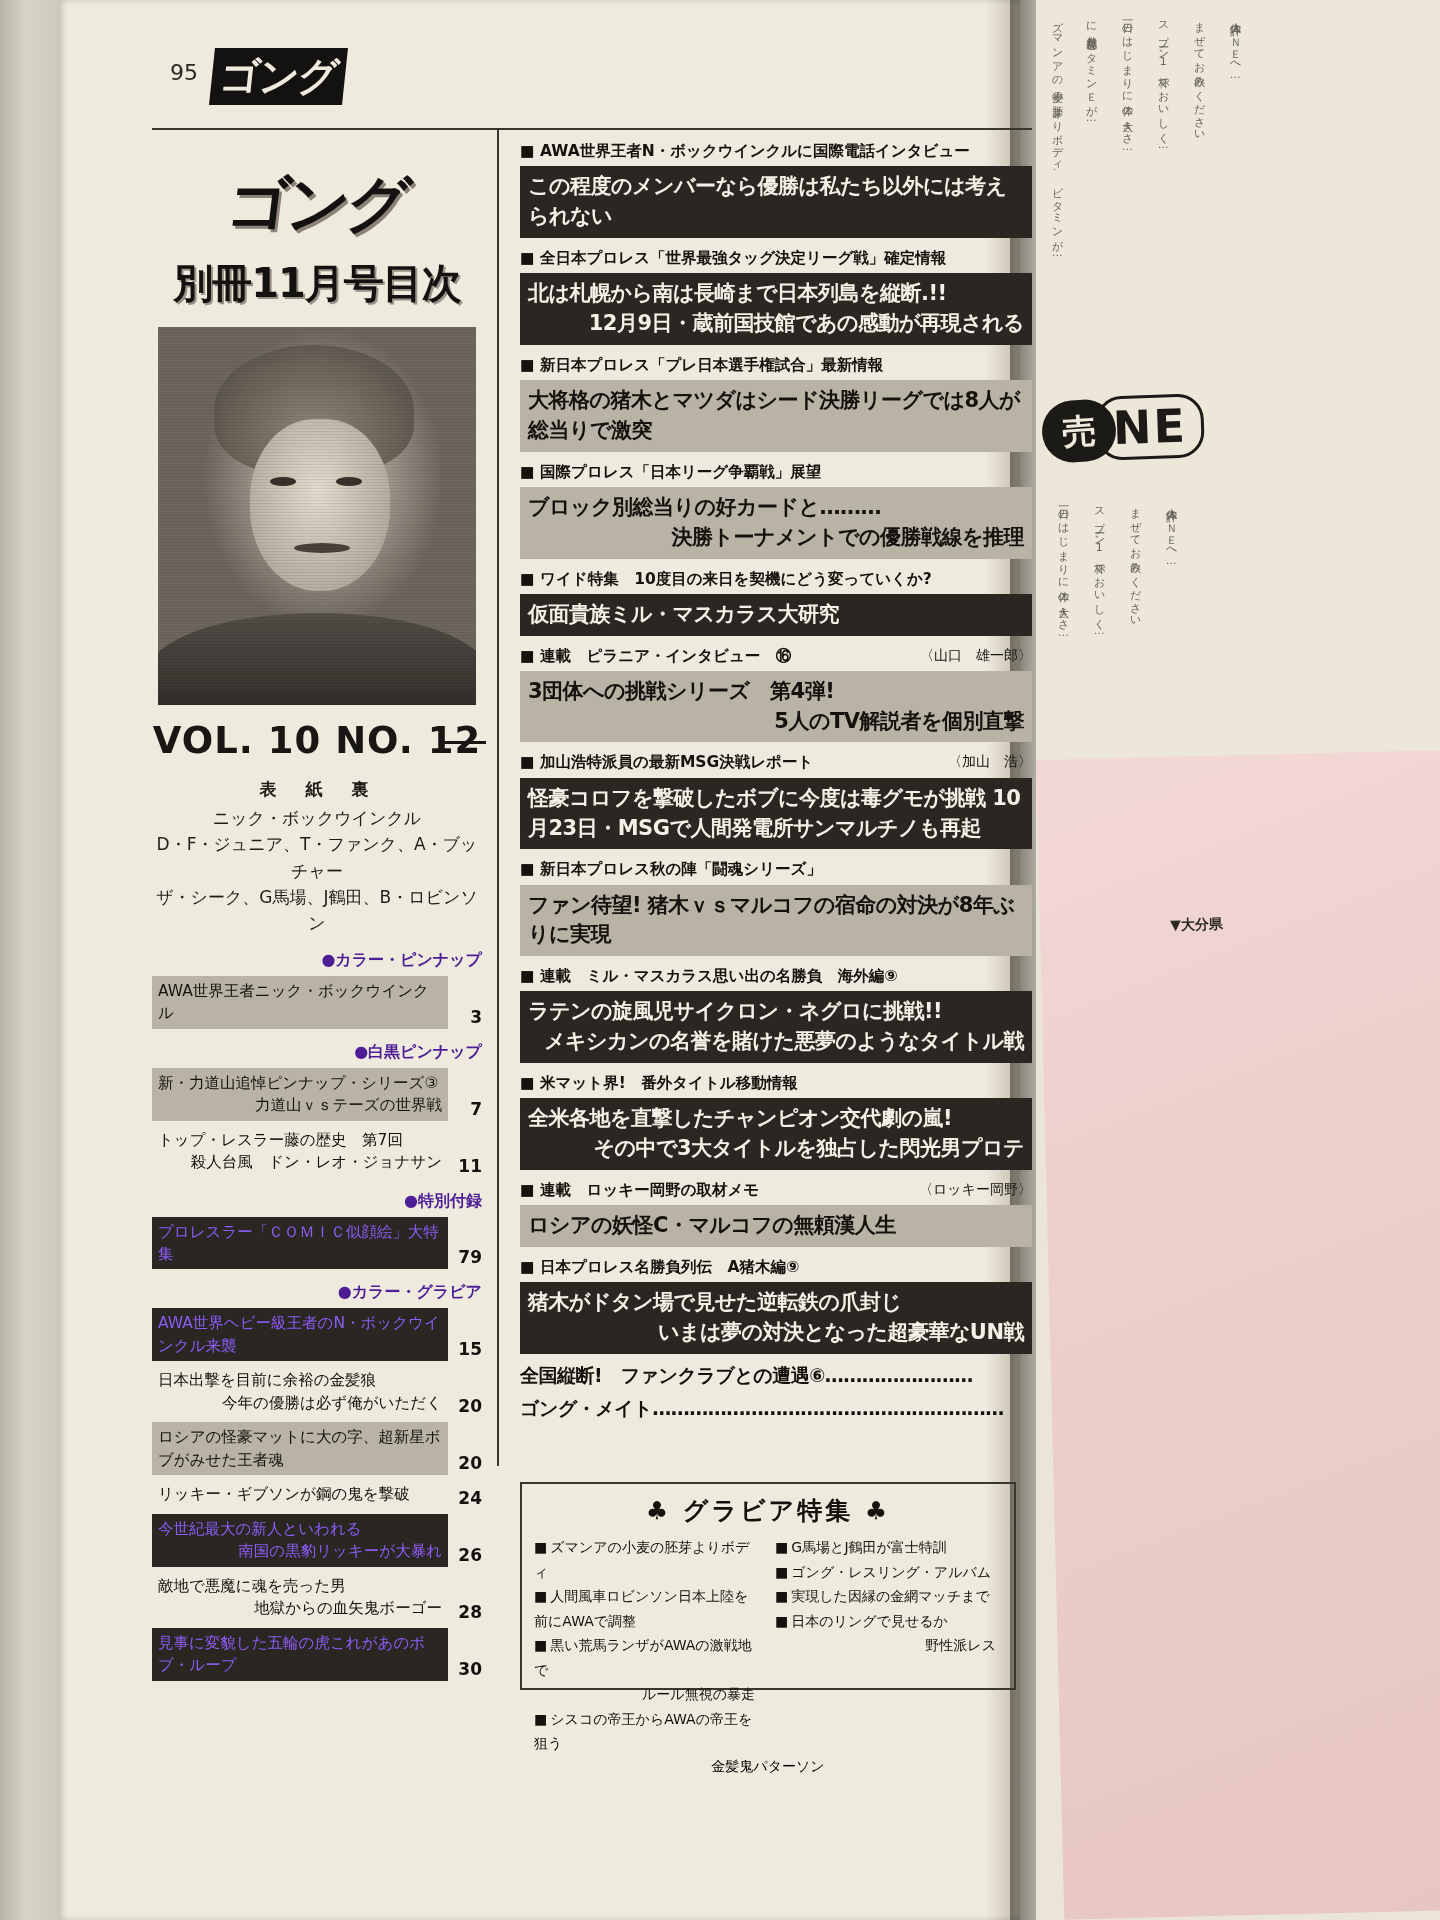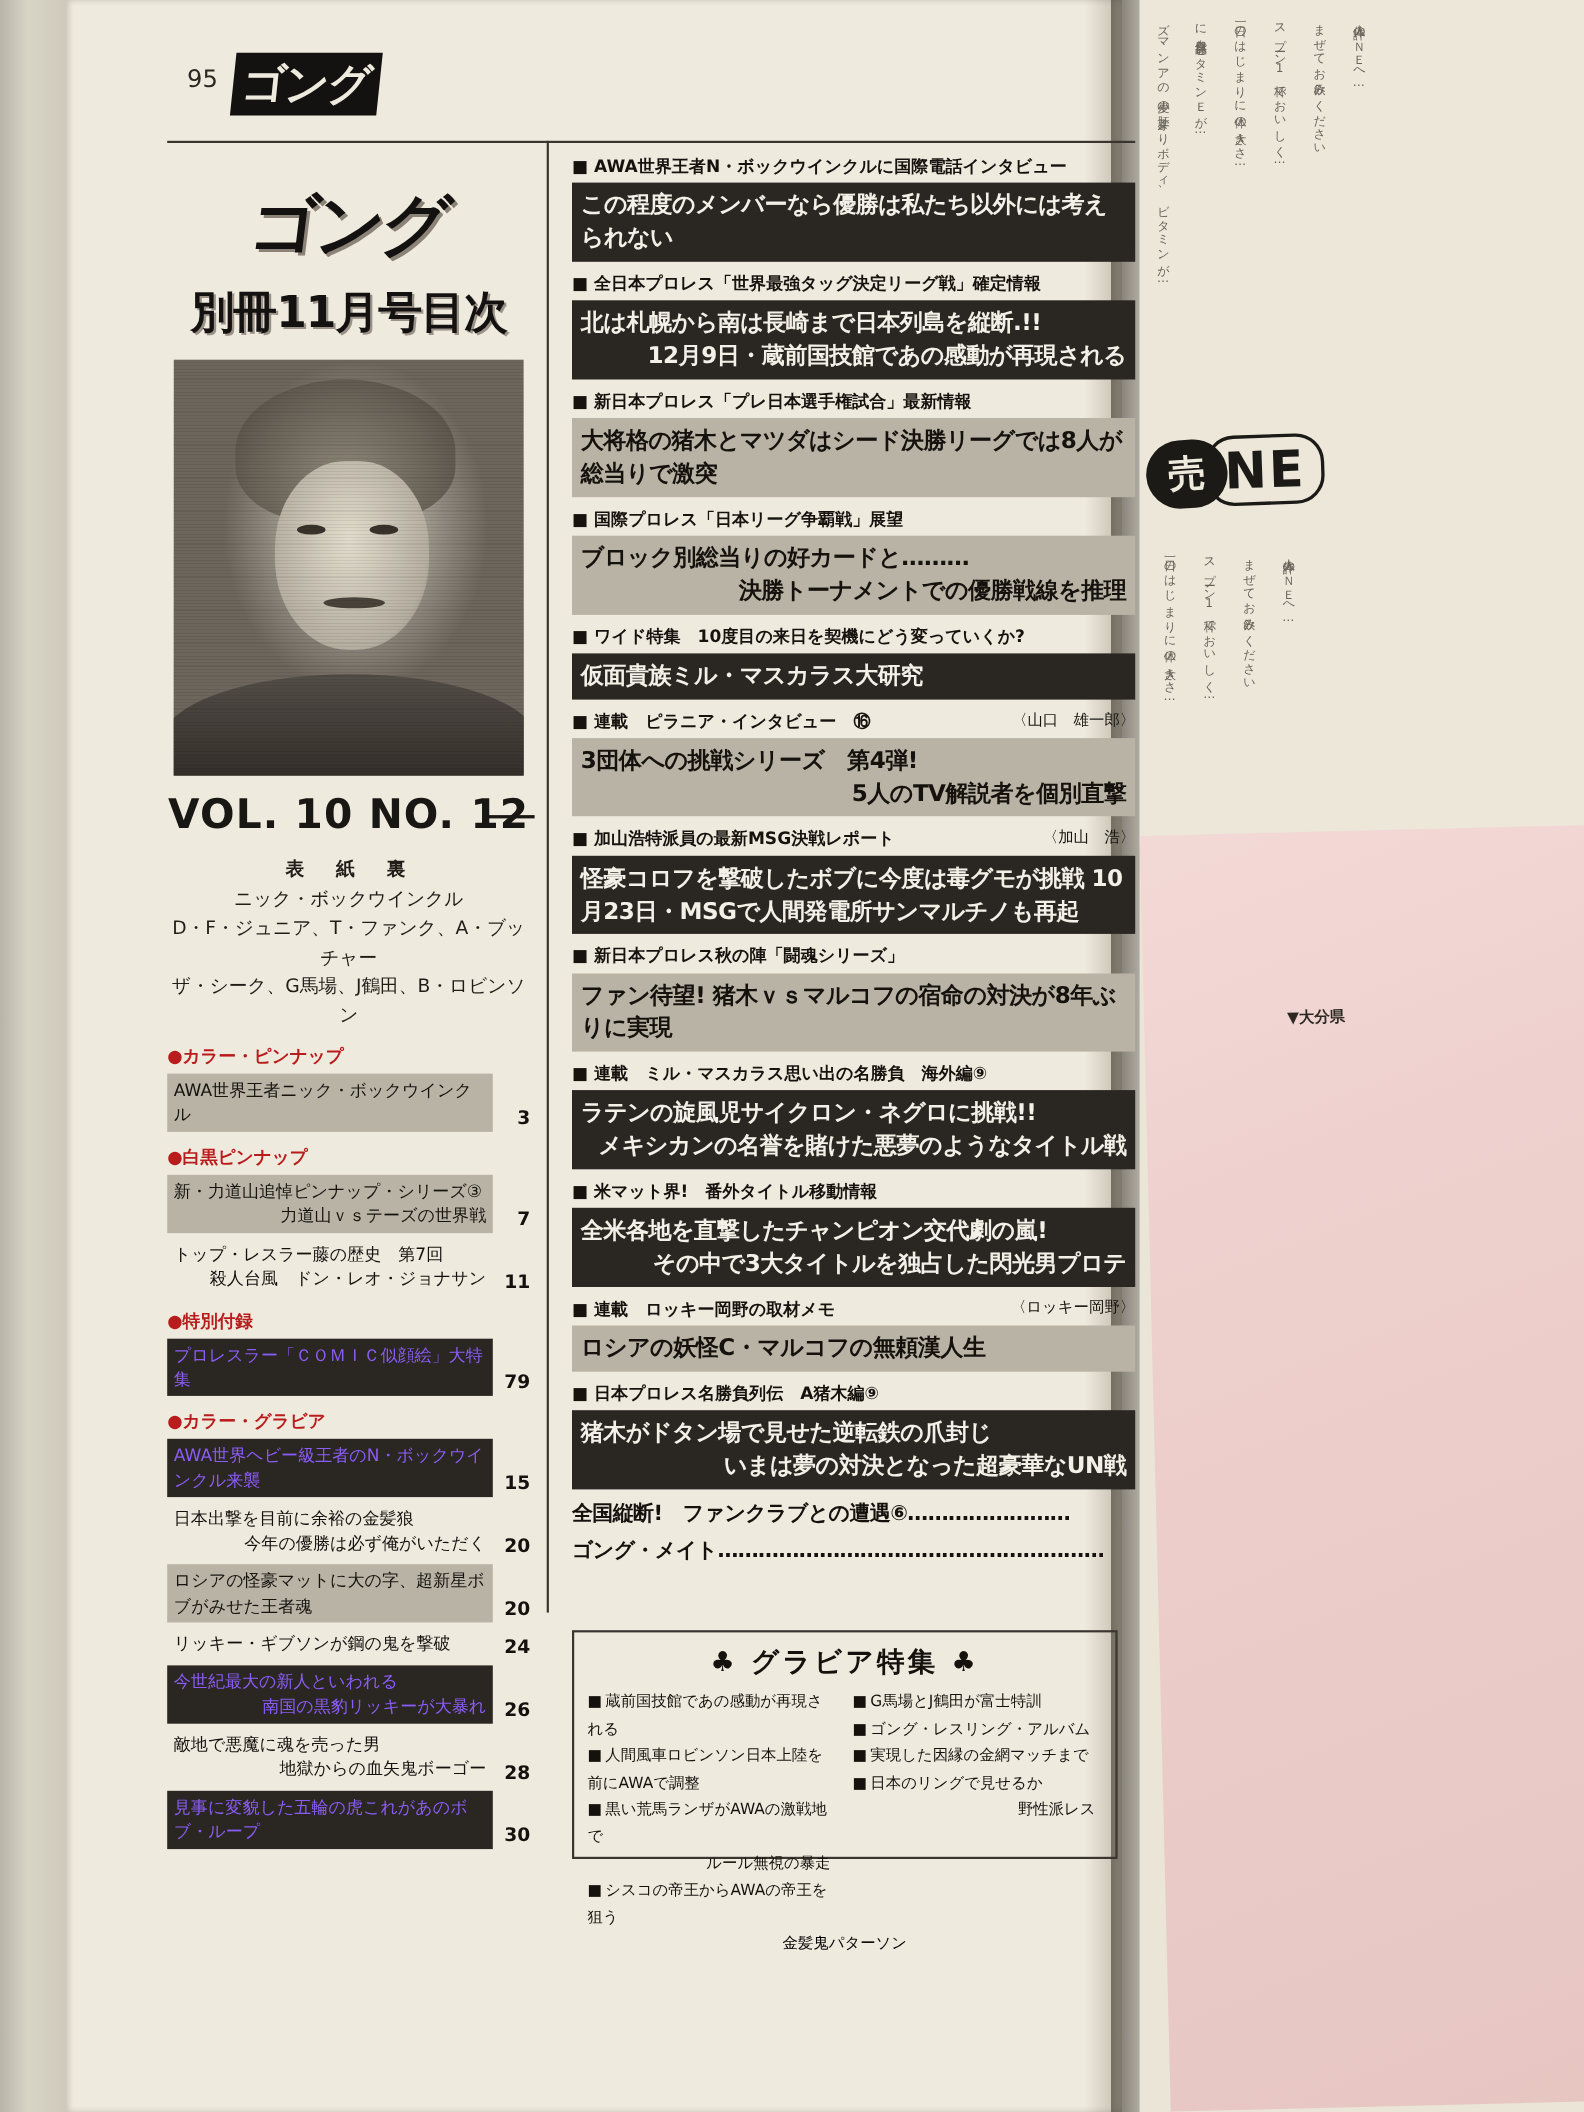--- a/index.html
+++ b/index.html
@@ -133,21 +133,21 @@
   }
   .cover-head{
     text-align:center;font-size:17px;color:#201d19;margin-top:16px;font-weight:bold;
     letter-spacing:6px;
   }
   .cover-names{
     text-align:center;font-size:17px;color:#201d19;line-height:1.55;margin-top:4px;
   }
 
   .sect{
-    font-size:16px;color:#b91c1c;margin:13px 0 5px 0;font-weight:bold;
+    font-size:16px;color:#4c1d95;margin:13px 0 5px 0;font-weight:bold;text-align:right;
   }
   .toc-row{
     display:flex;align-items:flex-end;margin:4px 0;font-size:15.5px;color:#14110e;
   }
   .toc-row .t{flex:1;padding:4px 6px;line-height:1.45;}
   .toc-row .p{width:34px;text-align:right;font-weight:bold;font-size:17px;padding-bottom:2px;}
   .hl-dark .t{background:#2a2621;color:#8b5cf6;}
   .hl-grey .t{background:#b9b3a5;color:#16130f;}
   .hl-none .t{background:transparent;}
   .ralign{display:block;text-align:right;}
@@ -441,21 +441,21 @@
     </div>
 
     <div class="plainline">全国縦断!　ファンクラブとの遭遇⑥……………………</div>
     <div class="plainline">ゴング・メイト…………………………………………………</div>
   </div>
 
   <div class="gbox">
     <div class="gtitle">♣ グラビア特集 ♣</div>
     <div class="gcols">
       <div class="gcol">
-        <div>蔵前国技館であの感動が再現される</div>
+        <div>ズマンアの小麦の胚芽よりボディ</div>
         <div>人間風車ロビンソン日本上陸を前にAWAで調整</div>
         <div>黒い荒馬ランザがAWAの激戦地で</div>
         <div class="sub">ルール無視の暴走</div>
         <div>シスコの帝王からAWAの帝王を狙う</div>
       </div>
       <div class="gcol">
         <div>G馬場とJ鶴田が富士特訓</div>
         <div>ゴング・レスリング・アルバム</div>
         <div>実現した因縁の金網マッチまで</div>
         <div>日本のリングで見せるか</div>

